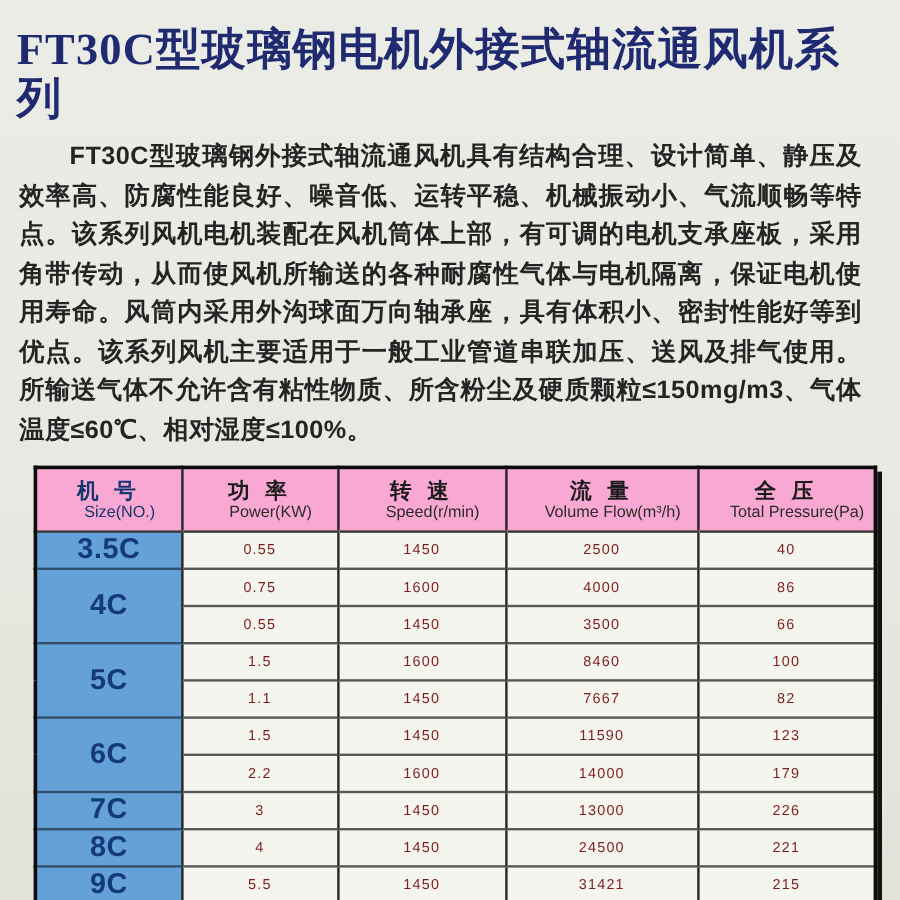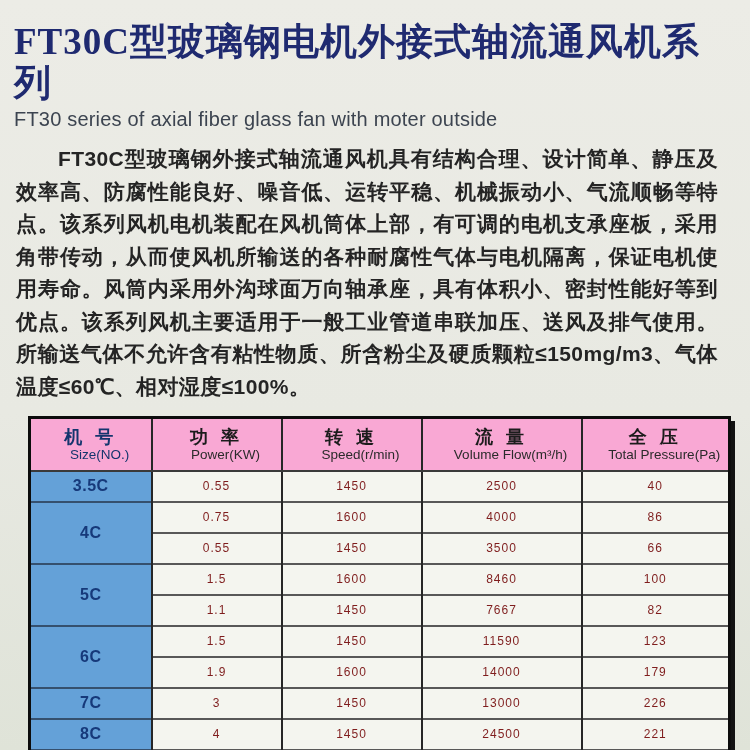--- a/index.html
+++ b/index.html
@@ -86,21 +86,21 @@
     color: #2b2b2b;
     line-height: 15px;
     padding-left: 18px;
   }
   th.col-size .h-zh, th.col-size .h-en {
     color: #14356d;
   }
   td.size-cell {
     background: #64a1d8;
     color: #16397a;
-    font-size: 16px;
+    font-size: 24px;
     font-weight: 700;
     letter-spacing: 0.5px;
     border-top: 2px solid #35506e;
   }
   td.val-cell {
     background: #f4f5ef;
     color: #7f1d1d;
     font-size: 12px;
     font-weight: 500;
     letter-spacing: 1px;
@@ -110,21 +110,20 @@
     border-top: none;
   }
 </style>
 </head>
 <body>
 
 <div class="page">
 
   <h1 class="doc-title">FT30C型玻璃钢电机外接式轴流通风机系列</h1>
 
-  <div class="doc-subtitle">FT30 series of axial fiber glass fan with moter outside</div>
 
   <p class="doc-paragraph">FT30C型玻璃钢外接式轴流通风机具有结构合理、设计简单、静压及效率高、防腐性能良好、噪音低、运转平稳、机械振动小、气流顺畅等特点。该系列风机电机装配在风机筒体上部，有可调的电机支承座板，采用角带传动，从而使风机所输送的各种耐腐性气体与电机隔离，保证电机使用寿命。风筒内采用外沟球面万向轴承座，具有体积小、密封性能好等到优点。该系列风机主要适用于一般工业管道串联加压、送风及排气使用。所输送气体不允许含有粘性物质、所含粉尘及硬质颗粒≤150mg/m3、气体温度≤60℃、相对湿度≤100%。</p>
 
   <table class="spec">
     <colgroup>
       <col style="width:122px">
       <col style="width:130px">
       <col style="width:140px">
       <col style="width:160px">
       <col style="width:148px">
@@ -188,21 +187,21 @@
           <td class="val-cell">82</td>
         </tr>
         <tr>
           <td class="size-cell" rowspan="2">6C</td>
           <td class="val-cell">1.5</td>
           <td class="val-cell">1450</td>
           <td class="val-cell">11590</td>
           <td class="val-cell">123</td>
         </tr>
         <tr>
-          <td class="val-cell">1.9</td>
+          <td class="val-cell">2.2</td>
           <td class="val-cell">1600</td>
           <td class="val-cell">14000</td>
           <td class="val-cell">179</td>
         </tr>
         <tr>
           <td class="size-cell" rowspan="1">7C</td>
           <td class="val-cell">3</td>
           <td class="val-cell">1450</td>
           <td class="val-cell">13000</td>
           <td class="val-cell">226</td>

